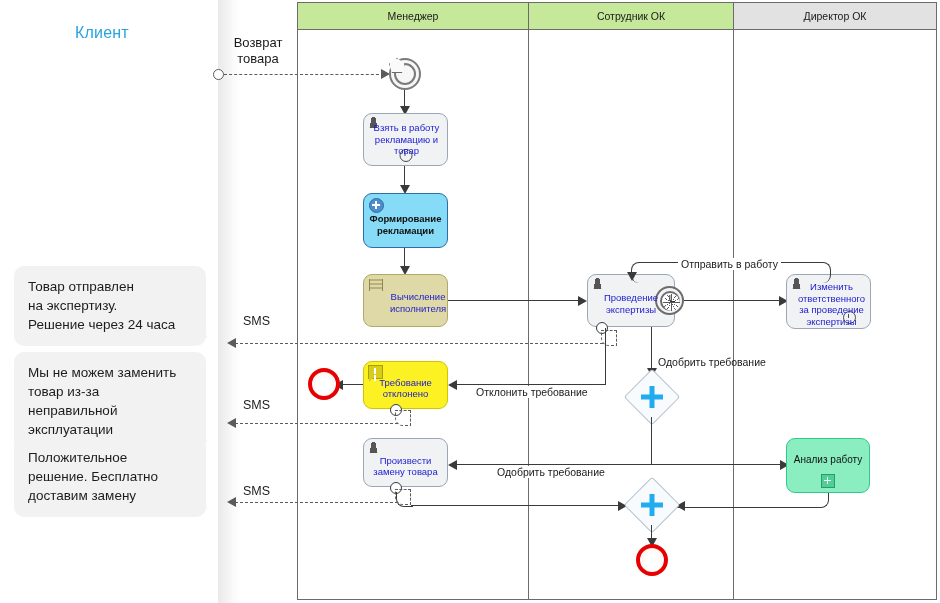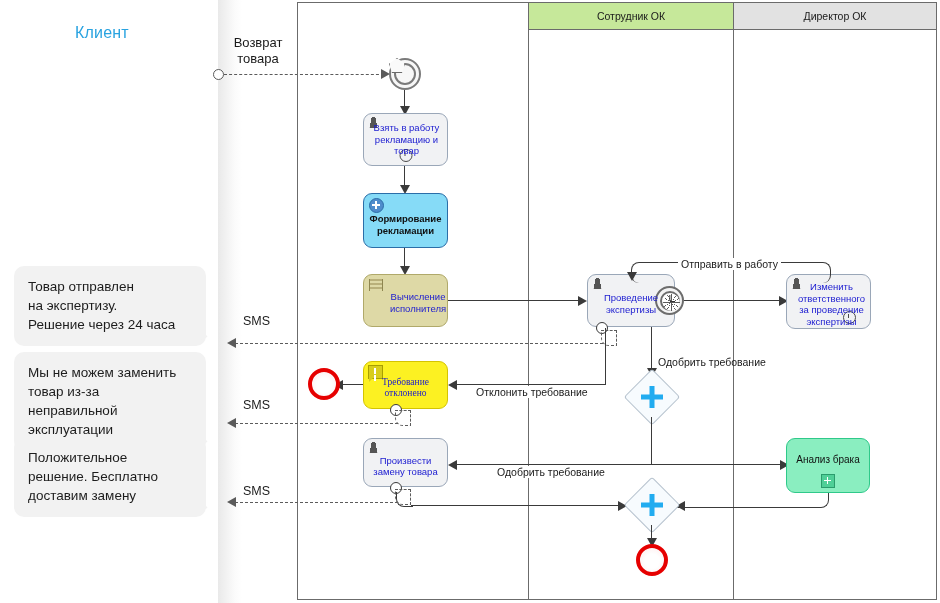--- a/index.html
+++ b/index.html
@@ -136,20 +136,23 @@
   </div>
 
   <div class="sms-tag" style="left:243px;top:314px;">SMS</div>
   <div class="sms-tag" style="left:243px;top:398px;">SMS</div>
   <div class="sms-tag" style="left:243px;top:484px;">SMS</div>
 
   <div class="pool"></div>
   <div class="lane-sep" style="left:528px;"></div>
   <div class="lane-sep" style="left:733px;"></div>
 
+  <div class="lane-head" style="left:297px;width:232px;background:#c6e89a;">
+    <span>Менеджер</span>
+  </div>
   <div class="lane-head" style="left:528px;width:206px;background:#c6e89a;">
     <span>Сотрудник ОК</span>
   </div>
   <div class="lane-head" style="left:733px;width:204px;background:#e2e2e2;">
     <span>Директор ОК</span>
   </div>
 
   <div class="ev-start" style="left:389px;top:58px;"></div>
   <div class="ev-pent" style="left:389px;top:58px;"></div>
 
@@ -174,21 +177,21 @@
 
   <div class="task t-khaki" style="left:363px;top:274px;width:85px;height:53px;">
     <span class="tl" style="padding-top:4px;">Вычисление исполнителя</span>
     <span class="ic-script"></span>
   </div>
 
   <div class="ln lnh" style="left:448px;top:300px;width:131px;"></div>
   <div class="arw arw-r" style="left:578px;top:296px;"></div>
 
   <div class="task t-yellow" style="left:363px;top:361px;width:85px;height:48px;">
-    <span class="tl" style="padding-top:6px;font-family:Liberation Serif, serif;">Требование отклонено</span>
+    <span class="tl" style="padding-top:6px;">Требование отклонено</span>
     <span class="ic-msgflag"></span>
   </div>
   <div class="bnd" style="left:390px;top:404px;"></div>
 
   <div class="ln lnh" style="left:338px;top:384px;width:25px;"></div>
   <div class="arw arw-l" style="left:334px;top:380px;"></div>
   <div class="ev-end" style="left:308px;top:368px;"></div>
 
   <div class="task t-gray t-user" style="left:363px;top:438px;width:85px;height:49px;">
     <span class="tl" style="padding-top:7px;">Произвести замену товара</span>
@@ -232,21 +235,21 @@
   <div class="arw arw-l" style="left:448px;top:380px;"></div>
   <div class="flow-lbl" style="left:474px;top:386px;background:#fff;padding:0 2px;">Отклонить требование</div>
 
   <div class="ln lnv" style="left:651px;top:417px;height:48px;"></div>
   <div class="ln lnh" style="left:452px;top:464px;width:333px;"></div>
   <div class="arw arw-l" style="left:448px;top:460px;"></div>
   <div class="arw arw-r" style="left:780px;top:460px;"></div>
   <div class="flow-lbl" style="left:495px;top:466px;background:#fff;padding:0 2px;">Одобрить требование</div>
 
   <div class="task t-green" style="left:786px;top:438px;width:84px;height:55px;">
-    <span class="tl" style="padding-bottom:12px;">Анализ брака</span>
+    <span class="tl" style="padding-bottom:12px;">Анализ работу</span>
     <span class="ic-sub"></span>
   </div>
 
   <div class="rnd" style="left:396px;top:492px;width:16px;height:14px;border-top:none;border-right:none;border-radius:0 0 0 8px;"></div>
   <div class="ln lnh" style="left:411px;top:505px;width:211px;"></div>
   <div class="arw arw-r" style="left:618px;top:501px;"></div>
 
   <div class="rnd" style="left:672px;top:493px;width:156px;height:14px;border-top:none;border-left:none;border-radius:0 0 8px 0;"></div>
   <div class="arw arw-l" style="left:676px;top:501px;"></div>
 

